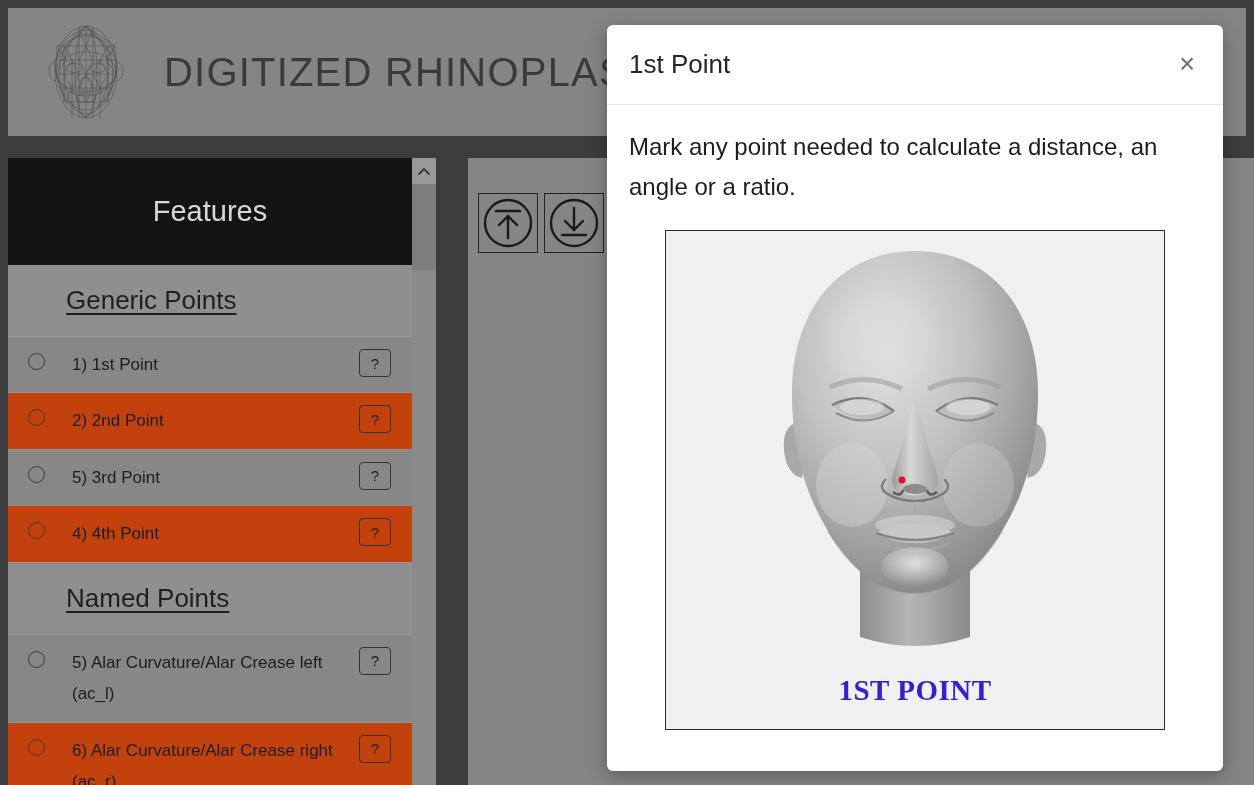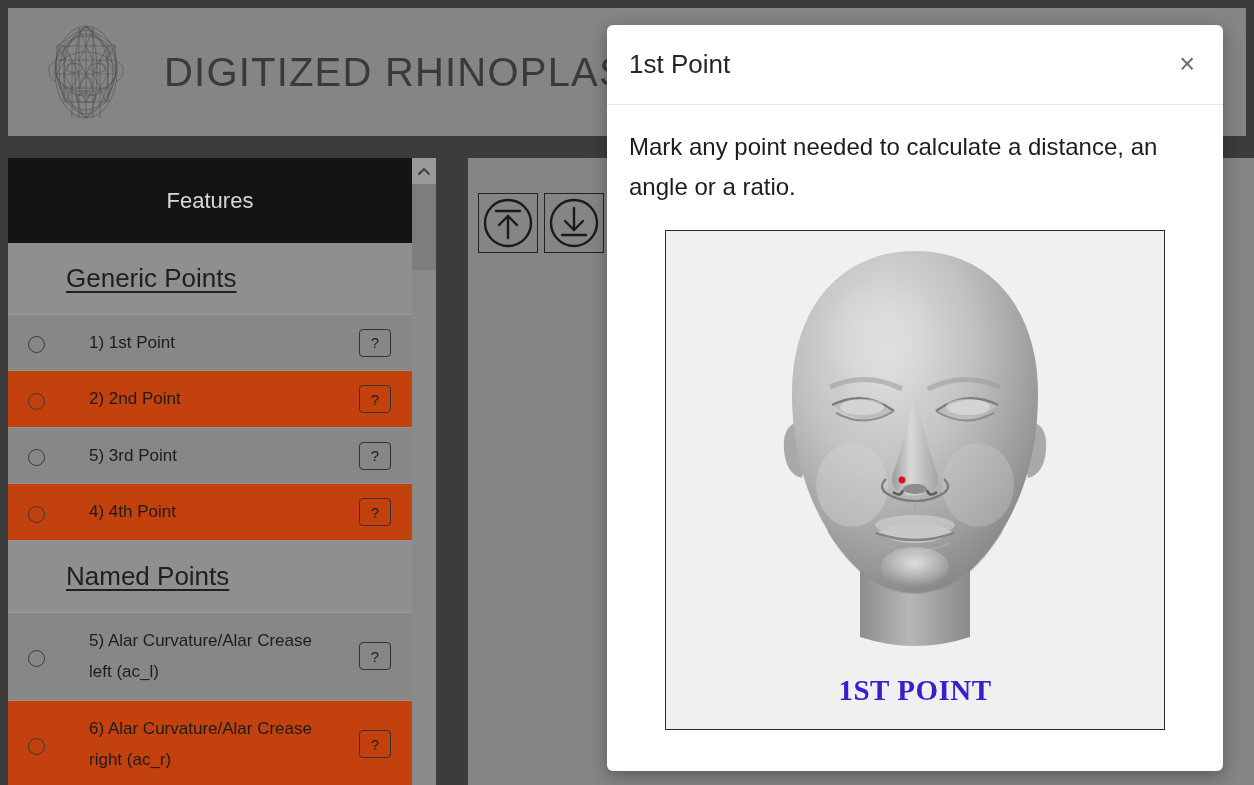--- a/index.html
+++ b/index.html
@@ -52,54 +52,53 @@
 
   
   .sidebar {
     position: absolute;
     left: 8px; top: 0;
     width: 404px; height: 627px;
     background: #8a8a8a;
     overflow: hidden;
   }
   .features-header {
-    height: 85px;
+    height: 107px;
     background: #141414;
     display: flex;
     align-items: center;
     justify-content: center;
     color: #d8d8d8;
-    font-size: 22px;
+    font-size: 29px;
     font-weight: 400;
   }
   .section-head {
     height: 72px;
     display: flex;
     align-items: center;
     padding-left: 58px;
     background: #8f8f8f;
     border-bottom: 1px solid #9a9a9a;
     box-sizing: border-box;
   }
   .section-head span {
     font-size: 26px;
     color: #1f1f1f;
     text-decoration: underline;
     text-underline-offset: 4px;
   }
   .feat-row {
     display: flex;
-    align-items: center;
+    align-items: flex-start;
     min-height: 53px;
     padding: 12px 8px 12px 0;
     box-sizing: border-box;
     background: #878787;
     border-bottom: 1px solid #949494;
     position: relative;
-    gap: 17px;
   }
   .feat-row.alt { background: #c2410c; }
   .radio {
     flex: 0 0 auto;
     width: 15px; height: 15px;
     border: 1.6px solid #3a3a3a;
     border-radius: 50%;
     margin-left: 20px; margin-top: 4px;
     background: transparent;
   }

